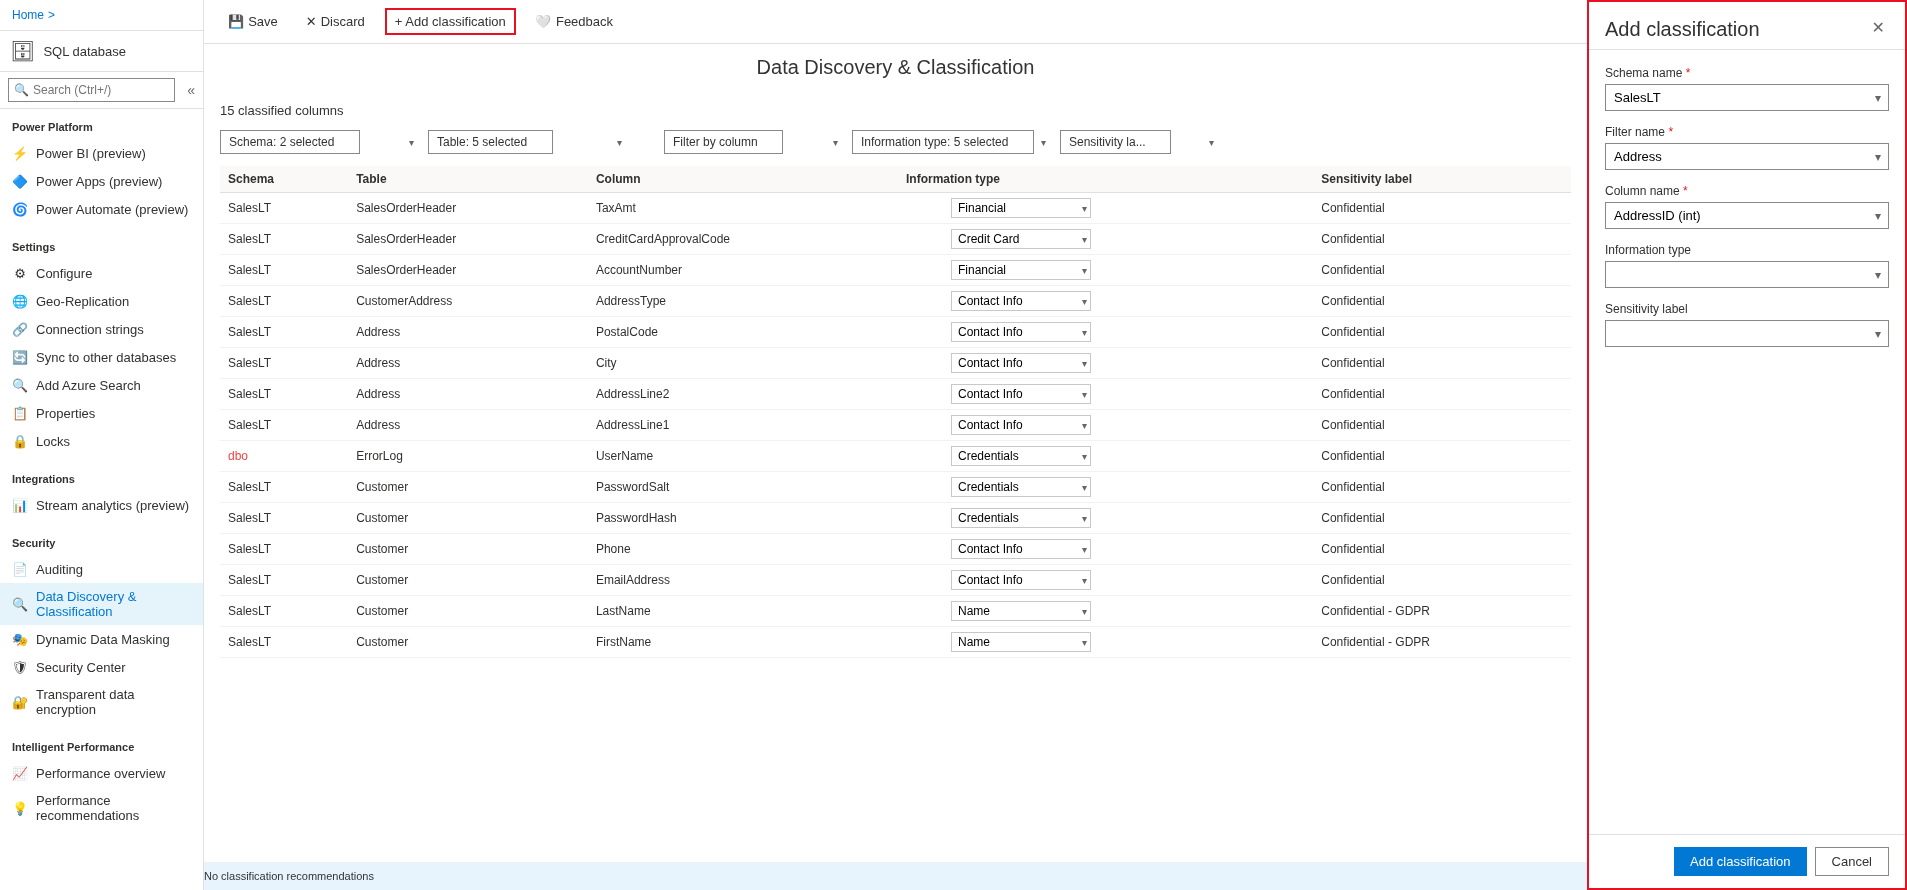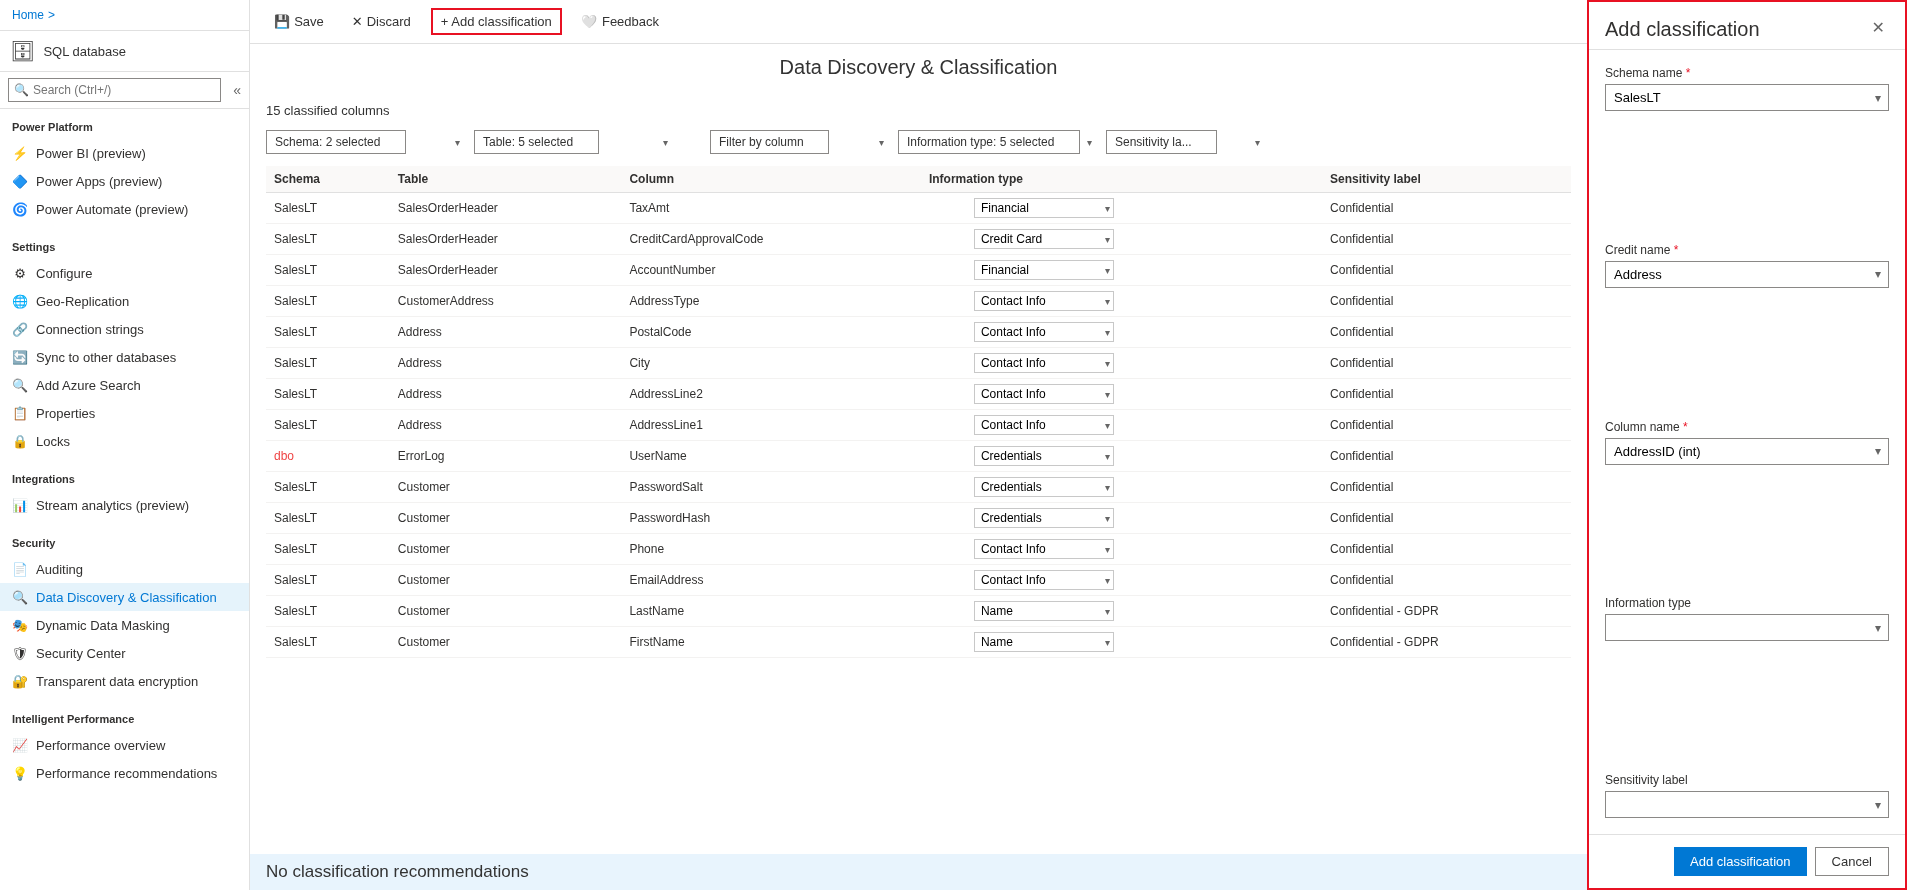--- a/index.html
+++ b/index.html
@@ -1,19 +1,19 @@
 <!DOCTYPE html>
 <html><head>
   <meta charset="utf-8">
   <style>
     * { box-sizing: border-box; margin: 0; padding: 0; }
     body { font-family: 'Segoe UI', Arial, sans-serif; font-size: 13px; color: #333; background: #f3f2f1; display: flex; height: 890px; overflow: hidden; }
 
     
-    .sidebar { width: 250px; background: #fff; border-right: 1px solid #e0e0e0; display: flex; flex-direction: column; flex-shrink: 0; overflow-y: auto; }
+    .sidebar { width: 204px; background: #fff; border-right: 1px solid #e0e0e0; display: flex; flex-direction: column; flex-shrink: 0; overflow-y: auto; }
     .sidebar-header { padding: 8px 10px; display: flex; align-items: center; gap: 8px; border-bottom: 1px solid #e0e0e0; }
     .sidebar-search { padding: 6px 8px; border-bottom: 1px solid #e0e0e0; position: relative; display: flex; align-items: center; }
     .sidebar-search input { width: 100%; border: 1px solid #8a8886; padding: 4px 8px 4px 24px; font-size: 12px; }
     .sidebar-search .search-icon { position: absolute; left: 14px; color: #666; font-size: 12px; }
     .sidebar-collapse-btn { position: absolute; right: 8px; background: none; border: none; cursor: pointer; color: #666; font-size: 14px; }
     .sidebar-section { padding: 6px 0; }
     .sidebar-section-title { padding: 6px 12px; font-size: 11px; font-weight: 600; color: #323130; }
     .sidebar-item { padding: 6px 12px; display: flex; align-items: center; gap: 8px; cursor: pointer; color: #323130; font-size: 13px; }
     .sidebar-item.active { background: #e5f3fb; color: #0078d4; font-weight: 500; }
     .sidebar-item-icon { width: 16px; height: 16px; display: flex; align-items: center; justify-content: center; flex-shrink: 0; }
@@ -41,28 +41,28 @@
     
     .data-table { width: 100%; border-collapse: collapse; font-size: 12px; }
     .data-table thead th { padding: 6px 8px; text-align: left; font-weight: 600; color: #323130; border-bottom: 1px solid #e0e0e0; background: #faf9f8; }
     .data-table tbody tr { border-bottom: 1px solid #f3f2f1; }
     .data-table tbody td { padding: 5px 8px; color: #323130; }
     .data-table tbody td.schema-link { color: #ef4444; cursor: pointer; }
     .info-type-select { border: 1px solid #c8c8c8; padding: 2px 20px 2px 6px; font-size: 12px; background: #fff; cursor: pointer; appearance: none; -webkit-appearance: none; min-width: 140px; position: relative; }
     .cell-select-wrap { position: relative; display: inline-flex; align-items: center; margin-left: 45px; }
     .cell-select-wrap::after { content: '▾'; position: absolute; right: 4px; pointer-events: none; font-size: 10px; color: #666; }
     .sensitivity-label { font-size: 12px; color: #323130; }
-    .no-recommendations { background: #e8f4fd; padding: 8px 16px; font-size: 17px; color: #333; position: sticky; bottom: 0; }
+    .no-recommendations { background: #e8f4fd; padding: 8px 0; font-size: 11px; color: #333; position: sticky; bottom: 0; }
 
     
     .right-panel { width: 320px; border: 2px solid #e81123; background: #fff; display: flex; flex-direction: column; flex-shrink: 0; overflow-y: auto; }
     .right-panel-header { padding: 16px 16px 8px; display: flex; justify-content: space-between; align-items: flex-start; border-bottom: 1px solid #e0e0e0; }
     .right-panel-title { font-size: 20px; font-weight: 400; color: #323130; }
     .close-btn { background: none; border: none; cursor: pointer; font-size: 16px; color: #666; padding: 0 4px; }
-    .panel-content { padding: 16px; flex: 1; display: flex; flex-direction: column; gap: 14px; justify-content: space-between; }
+    .panel-content { padding: 16px; flex: 1; display: flex; flex-direction: column; gap: 14px; }
     .field-group { display: flex; flex-direction: column; gap: 4px; }
     .field-label { font-size: 12px; font-weight: 500; color: #323130; }
     .field-label .required { color: #e81123; }
     .field-select { border: 1px solid #8a8886; padding: 5px 24px 5px 8px; font-size: 13px; background: #fff; cursor: pointer; appearance: none; -webkit-appearance: none; width: 100%; }
     .field-select-wrap { position: relative; }
     .field-select-wrap::after { content: '▾'; position: absolute; right: 8px; top: 50%; transform: translateY(-50%); pointer-events: none; font-size: 12px; color: #666; }
     .panel-footer { padding: 12px 16px; border-top: 1px solid #e0e0e0; display: flex; gap: 8px; justify-content: flex-end; }
     .btn-primary { background: #0078d4; color: #fff; border: none; padding: 6px 16px; font-size: 13px; cursor: pointer; }
     .btn-secondary { background: #fff; color: #333; border: 1px solid #8a8886; padding: 6px 16px; font-size: 13px; cursor: pointer; }
   </style>
@@ -485,21 +485,21 @@
         <span>Schema name</span> <span class="required">*</span>
       </label>
       <div class="field-select-wrap">
         <select class="field-select">
           <option>SalesLT</option>
         </select>
       </div>
     </div>
     <div class="field-group">
       <label class="field-label">
-        <span>Credit name</span> <span class="required">*</span>
+        <span>Filter name</span> <span class="required">*</span>
       </label>
       <div class="field-select-wrap">
         <select class="field-select">
           <option>Address</option>
         </select>
       </div>
     </div>
     <div class="field-group">
       <label class="field-label">
         <span>Column name</span> <span class="required">*</span>

